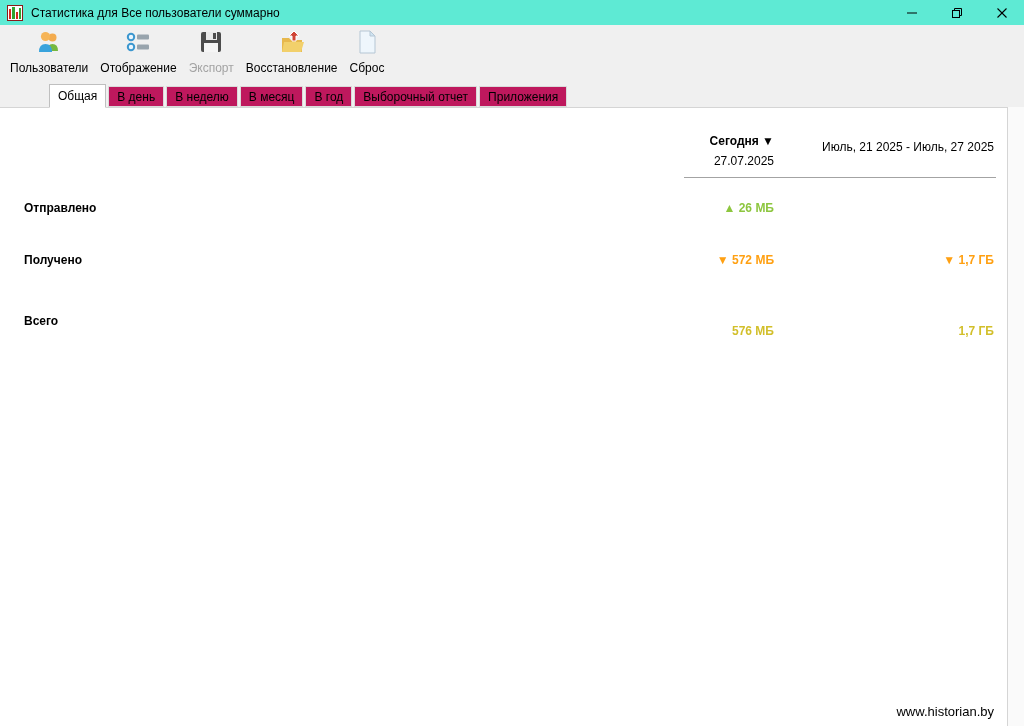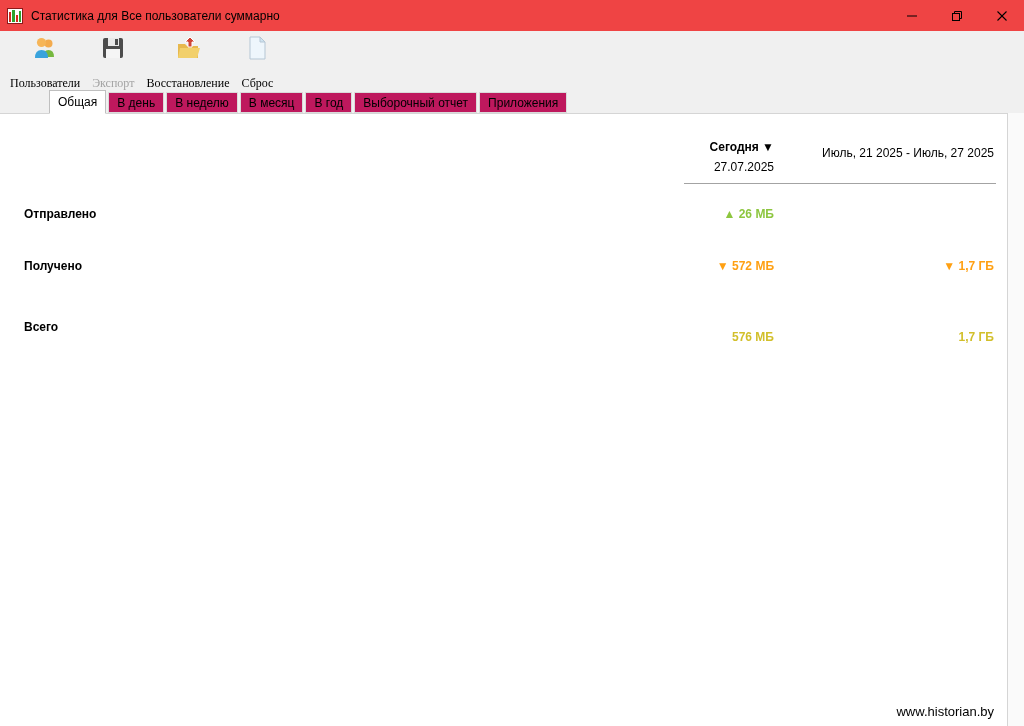--- a/index.html
+++ b/index.html
@@ -5,39 +5,39 @@
   * { margin:0; padding:0; box-sizing:border-box; }
   html,body { width:1024px; height:726px; overflow:hidden; }
   body { font-family:"Liberation Sans", sans-serif; font-size:12px; color:#000; background:#fff; }
 
   .window {
     width:1024px; height:726px; display:flex; flex-direction:column;
     box-shadow: inset 0 0 0 1px #b8b8b8; background:#fff;
   }
 
   
-  .titlebar { height:31px; background:#ef4444; display:flex; align-items:center; flex:0 0 auto;text-align:right; }
+  .titlebar { height:25px; background:#5eead4; display:flex; align-items:center; flex:0 0 auto;text-align:right; }
   .app-icon { width:16px; height:16px; margin:0 8px 0 7px; display:flex; align-items:flex-end; gap:1px;
               border:1px solid #8b1a1a; background:#fff; padding:1px; }
   .app-icon i { display:block; width:3px; }
   .app-icon .b1 { height:10px; background:#d42a1e; }
   .app-icon .b2 { height:12px; background:#2fa32f; }
   .app-icon .b3 { height:7px;  background:#d42a1e; }
   .app-icon .b4 { height:11px; background:#2fa32f; }
   .title-text { font-size:12px; color:#000; }
   .win-controls { margin-left:auto; display:flex; height:25px; }
   .win-btn { width:45px; height:25px; display:flex; align-items:center; justify-content:center; cursor:default; }
   .win-btn svg { display:block; }
 
   
   .chrome { background:#f0f0f0; flex:0 0 auto; }
   .toolbar { height:57px; display:flex; align-items:flex-start; padding:2px 0 0 4px; }
   .tb-btn { display:flex; flex-direction:column; align-items:center; padding:2px 6px 3px 6px; border-radius:2px; }
   .tb-btn .ticon { width:26px; height:26px; display:flex; align-items:center; justify-content:center; }
-  .tb-btn .tlabel { font-size:12px; margin-top:15px; white-space:nowrap;font-family:Liberation Serif, serif; }
+  .tb-btn .tlabel { font-size:12px; margin-top:6px; white-space:nowrap; }
   .tb-btn.disabled .tlabel { color:#a3a3a3; }
 
   
   .tabstrip { height:25px; display:flex; align-items:flex-end; padding-left:16px; position:relative; z-index:2;margin-left:33px; }
   .tab { height:21px; line-height:20px; padding:0 8px; background:#be185d; border:1px solid #dadada;
          margin-right:2px; white-space:nowrap; font-size:12px; }
   .tab.active { height:24px; line-height:22px; background:#fff; border-color:#bfbfbf; border-bottom:1px solid #fff;
                 position:relative; z-index:3; margin-bottom:-1px; }
 
   
@@ -107,20 +107,31 @@
           <svg width="26" height="26" viewBox="0 0 26 26">
             <circle cx="16.5" cy="8.5" r="4" fill="#f3ab4e"></circle>
             <path d="M11 22 q0-7 5.5-7 q5.5 0 5.5 7 z" fill="#76b83f"></path>
             <circle cx="9.5" cy="7.5" r="4.6" fill="#f6b558"></circle>
             <path d="M3 23 q0-8 6.5-8 q6.5 0 6.5 8 z" fill="#39a3dc"></path>
           </svg>
         </span>
         <span class="tlabel">Пользователи</span>
       </div>
 
+      <div class="tb-btn">
+        <span class="ticon">
+          <svg width="26" height="26" viewBox="0 0 26 26">
+            <circle cx="6" cy="8" r="3.2" fill="#eaf6ff" stroke="#3c97cf" stroke-width="2"></circle>
+            <rect x="12" y="5.5" width="12" height="5" rx="1" fill="#98a4ad"></rect>
+            <circle cx="6" cy="18" r="3.2" fill="#eaf6ff" stroke="#3c97cf" stroke-width="2"></circle>
+            <rect x="12" y="15.5" width="12" height="5" rx="1" fill="#98a4ad"></rect>
+          </svg>
+        </span>
+        <span class="tlabel">Отображение</span>
+      </div>
 
       <div class="tb-btn disabled">
         <span class="ticon">
           <svg width="26" height="26" viewBox="0 0 26 26">
             <rect x="3" y="3" width="20" height="20" rx="2" fill="#4c4c4c"></rect>
             <rect x="8" y="3" width="11" height="8" fill="#e9e9e9"></rect>
             <rect x="15" y="4" width="3" height="6" fill="#4c4c4c"></rect>
             <rect x="6" y="14" width="14" height="9" fill="#f5f5f5"></rect>
           </svg>
         </span>

